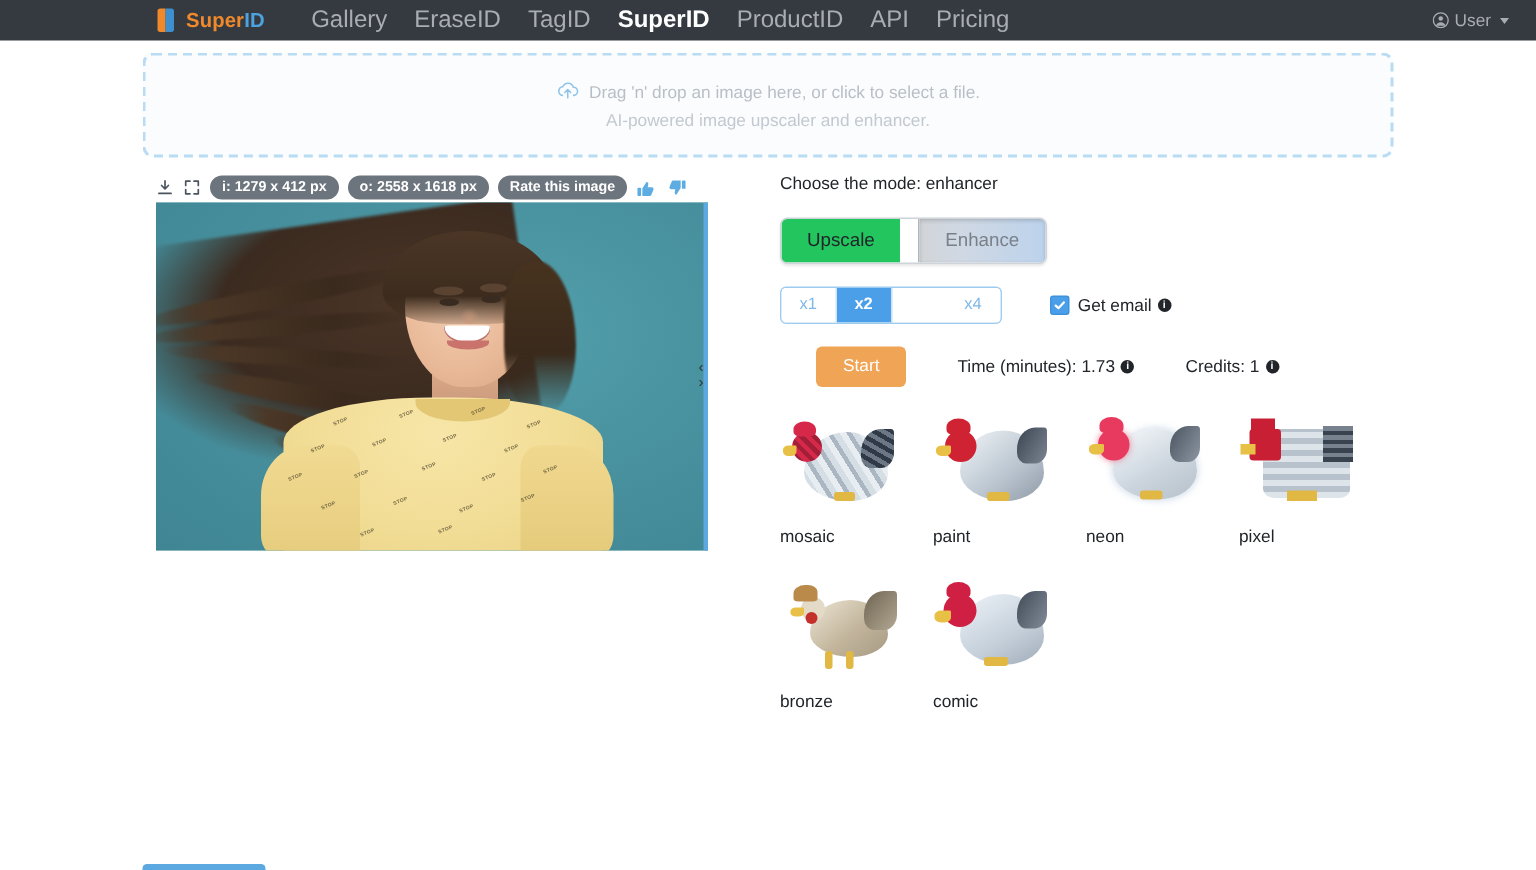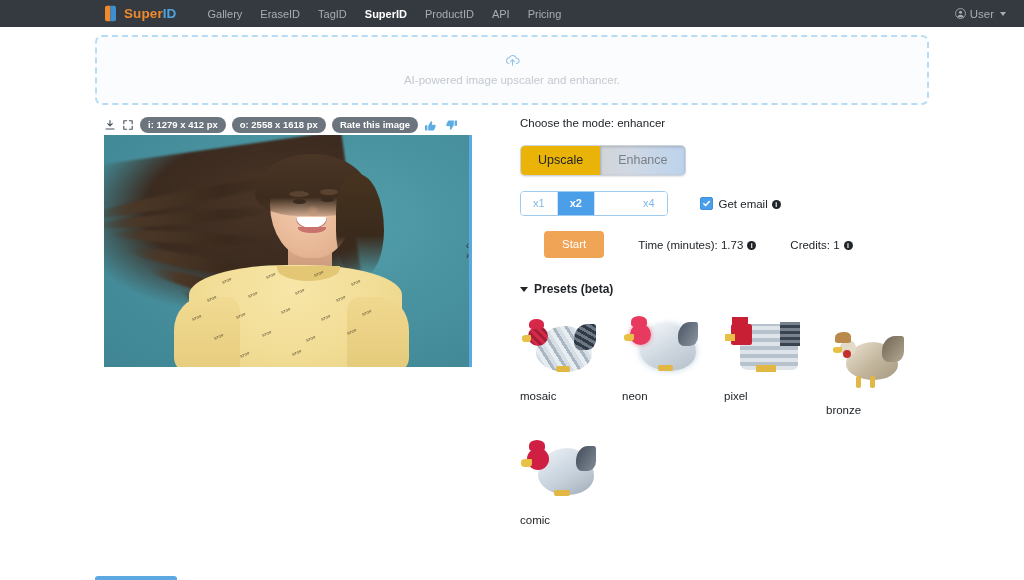--- a/index.html
+++ b/index.html
@@ -26,21 +26,21 @@
     cursor: pointer;
   }
   .brand-logo { width: 15px; height: 17px; position: relative; display:block; }
   .brand-text { font-size: 13.5px; font-weight: 700; letter-spacing: .1px; }
   .brand-super { color: #f0892b; }
   .brand-id { color: #4da3e0; }
 
   .nav-links { display: flex; align-items: center; gap: 0; margin-left: 22px; }
   .nav-link {
     color: #a9adb3;
-    font-size: 11px;
+    font-size: 16px;
     padding: 2px 9px;
     text-decoration: none;
     cursor: pointer;
     white-space: nowrap;
   }
   .nav-link.active { color: #ffffff; font-weight: 700; }
 
   .nav-user {
     position: absolute; right: 18px; top: 50%; transform: translateY(-50%);
     display: flex; align-items: center; gap: 4px;
@@ -203,28 +203,29 @@
   .mode-label { font-size:11.5px; color:#212529; }
 
   .mode-group {
     display:inline-flex; margin-top:16px;
     border:1px solid #ced4da; border-radius:5px;
     overflow:hidden; background:#fff;
     box-shadow: 0 1px 2px rgba(0,0,0,.1);
   }
   .mode-btn {
     font-size:12.5px; padding:7px 17px 8px;
-    background:#eab308; color:#212529;
+    background:#22c55e; color:#212529;
     border:none; cursor:pointer; font-family:inherit;
   }
   .mode-btn.active {
     background: linear-gradient(90deg,#d2d5d8 0%,#cfd8e4 35%,#bcd3ec 100%);
     color:#7a8089;
     border-left:1px solid #b0b6bd;
     box-shadow: inset 0 1px 3px rgba(0,0,0,.18);
+    margin-left: 12px;
   }
 
   .row2 { display:flex; align-items:center; margin-top:15px; }
   .scale-group {
     display:inline-flex; border:1px solid #9ecbf0;
     border-radius:4px; overflow:hidden;
   }
   .scale-btn {
     font-size:11px; padding:5px 12px 6px;
     background:#fff; color:#7fb8e8;
@@ -332,20 +333,21 @@
 </div>
 
 <div class="dropzone">
   <div class="dz-line1">
     <span>
       <svg width="15" height="13" viewBox="0 0 20 17" fill="none" stroke="#8fc4e8" stroke-width="1.4" stroke-linecap="round" stroke-linejoin="round">
         <path d="M5.2 12.6A3.9 3.9 0 0 1 5.6 4.9 5 5 0 0 1 15 5.4a3.6 3.6 0 0 1 .2 7.2"></path>
         <path d="M10 14.8V7.6M7.4 10.1 10 7.4l2.6 2.7"></path>
       </svg>
     </span>
+    <span>Drag 'n' drop an image here, or click to select a file.</span>
   </div>
   <div class="dz-line2">AI-powered image upscaler and enhancer.</div>
 </div>
 
 <div class="img-toolbar">
   <span class="tb-icon">
     <svg width="12" height="12" viewBox="0 0 16 16" fill="none" stroke="#4a535e" stroke-width="1.5" stroke-linecap="round" stroke-linejoin="round">
       <path d="M8 2v7M5 6.2 8 9.3l3-3.1M2.6 13.3h10.8"></path>
     </svg>
   </span>
@@ -452,39 +454,46 @@
       <span class="email-text"><span>Get email</span><span class="info-dot">i</span></span>
     </div>
   </div>
 
   <div class="row3">
     <button class="start-btn">Start</button>
     <span class="meta-item"><span>Time (minutes): 1.73</span><span class="info-dot">i</span></span>
     <span class="meta-item"><span>Credits: 1</span><span class="info-dot">i</span></span>
   </div>
 
-  <div class="section-hdr">
-    <span class="tri-down"></span>
-    <span>Presets (beta)</span>
-  </div>
 
   <div class="presets-grid">
 
     <div class="preset">
       <div class="preset-thumb">
         <div class="r-body" style="left:16px;top:16px;width:56px;height:46px;background:repeating-linear-gradient(58deg,#e8edf2 0 4px,#aab6c2 4px 7px,#d5dde5 7px 11px),radial-gradient(#dfe6ec,#9aa6b2);"></div>
         <div class="r-tail" style="left:54px;top:14px;width:22px;height:26px;background:repeating-linear-gradient(30deg,#2f3a46 0 3px,#6b7784 3px 6px);"></div>
         <div class="r-head" style="left:8px;top:16px;width:20px;height:20px;background:repeating-linear-gradient(45deg,#d6294a 0 3px,#a31f39 3px 6px);"></div>
         <div class="r-comb" style="left:9px;top:9px;width:15px;height:10px;background:#d6294a;"></div>
         <div class="r-beak" style="left:2px;top:25px;width:9px;height:7px;"></div>
         <div class="r-feet" style="left:36px;top:56px;width:14px;height:6px;"></div>
       </div>
       <div class="preset-label">mosaic</div>
     </div>
 
+    <div class="preset">
+      <div class="preset-thumb">
+        <div class="r-body" style="left:18px;top:15px;width:56px;height:47px;background:linear-gradient(140deg,#f1f5f8,#b9c4cf 60%,#8e9aa6);"></div>
+        <div class="r-tail" style="left:56px;top:13px;width:20px;height:24px;background:linear-gradient(120deg,#3a4450,#7b8692);"></div>
+        <div class="r-head" style="left:8px;top:15px;width:21px;height:21px;background:#cf2233;"></div>
+        <div class="r-comb" style="left:9px;top:7px;width:16px;height:11px;background:#cf2233;"></div>
+        <div class="r-beak" style="left:2px;top:25px;width:10px;height:7px;"></div>
+        <div class="r-feet" style="left:36px;top:56px;width:15px;height:6px;"></div>
+      </div>
+      <div class="preset-label">paint</div>
+    </div>
 
     <div class="preset">
       <div class="preset-thumb">
         <div class="r-body" style="left:18px;top:14px;width:56px;height:47px;background:linear-gradient(150deg,#f6f9fb,#cdd6df 55%,#b6c0ca);box-shadow:0 0 6px rgba(180,200,220,.8);"></div>
         <div class="r-tail" style="left:56px;top:12px;width:20px;height:24px;background:linear-gradient(120deg,#4a5460,#8c97a3);"></div>
         <div class="r-head" style="left:8px;top:14px;width:21px;height:21px;background:#e83a5e;box-shadow:0 0 5px rgba(232,58,94,.6);"></div>
         <div class="r-comb" style="left:9px;top:6px;width:16px;height:11px;background:#e83a5e;"></div>
         <div class="r-beak" style="left:2px;top:24px;width:10px;height:7px;"></div>
         <div class="r-feet" style="left:36px;top:55px;width:15px;height:6px;"></div>
       </div>

